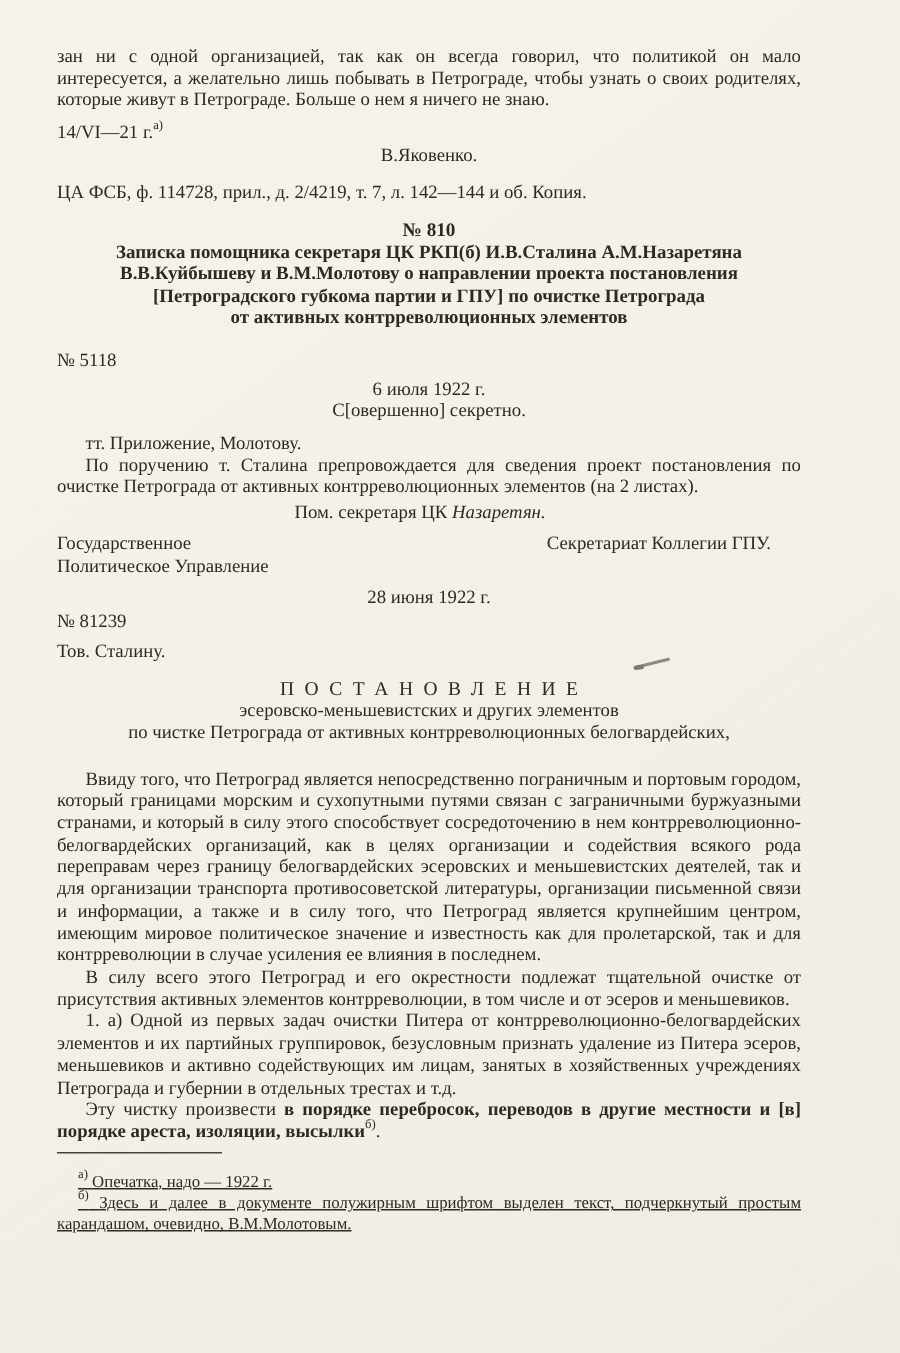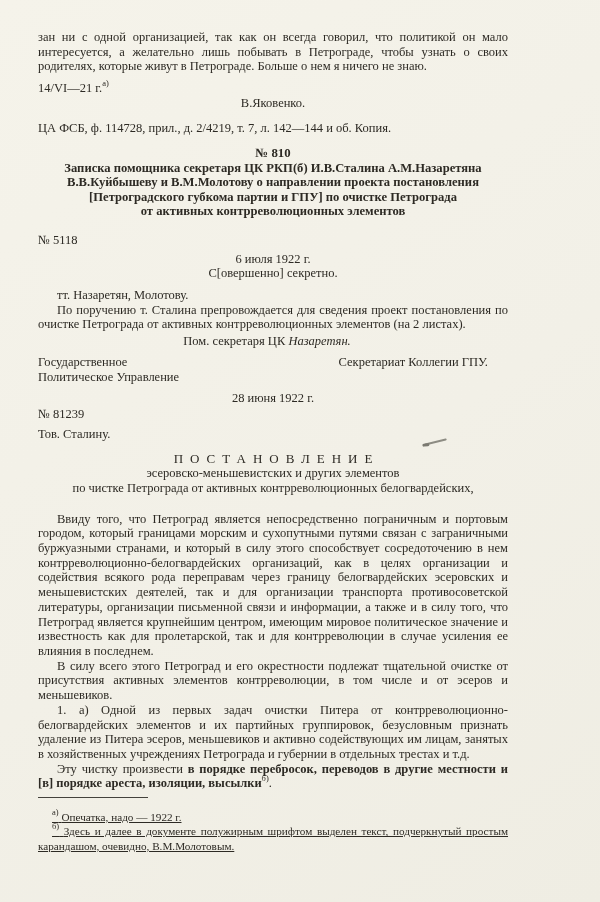--- a/index.html
+++ b/index.html
@@ -7,21 +7,21 @@
     width:600px;height:902px;
     background:#e9e7df;
     font-family:"Liberation Serif","DejaVu Serif",serif;
     color:#2d2a24;
     -webkit-font-smoothing:antialiased;
   }
   .page{
     position:relative;
     width:600px;height:902px;
     box-sizing:border-box;
-    padding:30px 92px 0 38px;
+    padding:30px 66px 0 38px;
     background:linear-gradient(145deg,#f5f3ea 0%,#f2f0e7 55%,#efede3 100%);
     overflow:hidden;
     font-size:12.5px;
     line-height:14.7px;
   }
   .justify{text-align:justify;}
   .indent{text-indent:19px;}
   .right{text-align:center;}
   .center{text-align:center;}
   .bold{font-weight:bold;}
@@ -84,21 +84,21 @@
     <div>В.В.Куйбышеву и В.М.Молотову о направлении проекта постановления</div>
     <div>[Петроградского губкома партии и ГПУ] по очистке Петрограда</div>
     <div>от активных контрреволюционных элементов</div>
   </div>
 
   <div class="out-no">№ 5118</div>
 
   <div class="right rdate">6 июля 1922 г.</div>
   <div class="right">С[овершенно] секретно.</div>
 
-  <div class="addressees">тт. Назаретян, Молотову.</div>
+  <div class="addressees">тт. Приложение, Молотову.</div>
 
   <p class="cover justify indent">По поручению т. Сталина препровождается для сведения проект постановления по очистке Петрограда от активных контрреволюционных элементов (на 2 листах).</p>
 
   <div class="right signer"><span>Пом. секретаря ЦК</span> <i>Назаретян.</i></div>
 
 
   <div class="org-row">
     <div class="org-block">
       <div>Государственное</div>
       <div>Политическое Управление</div>

